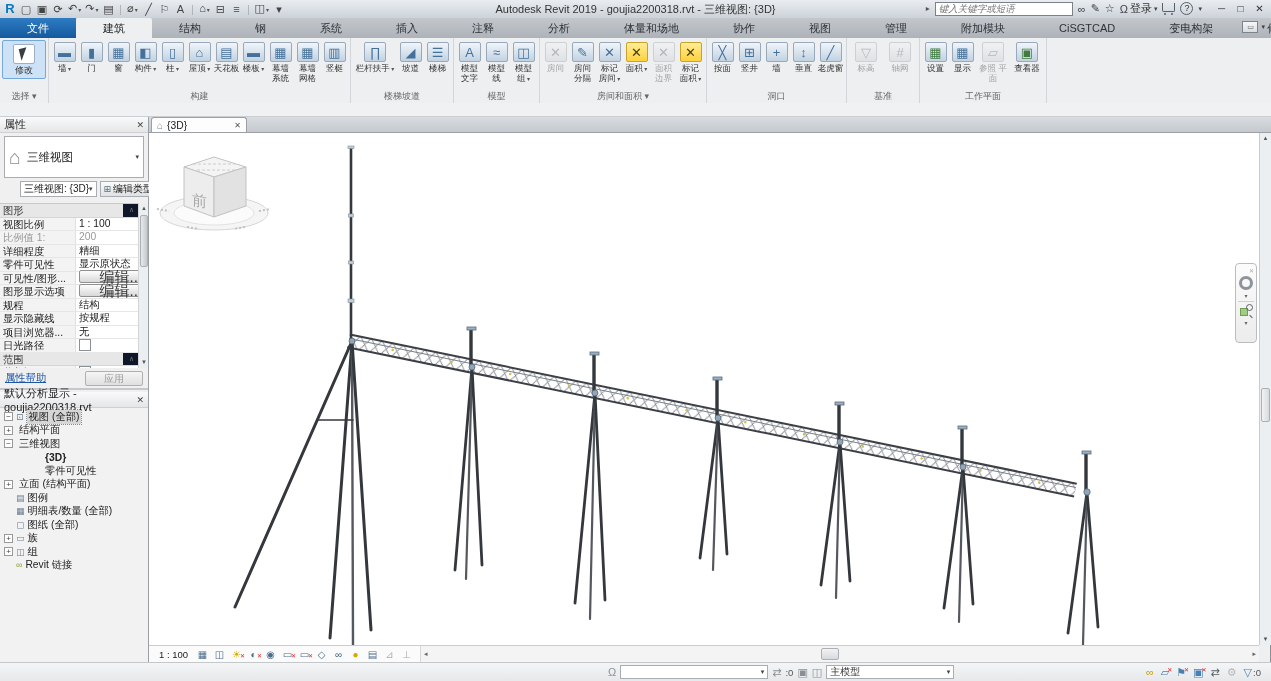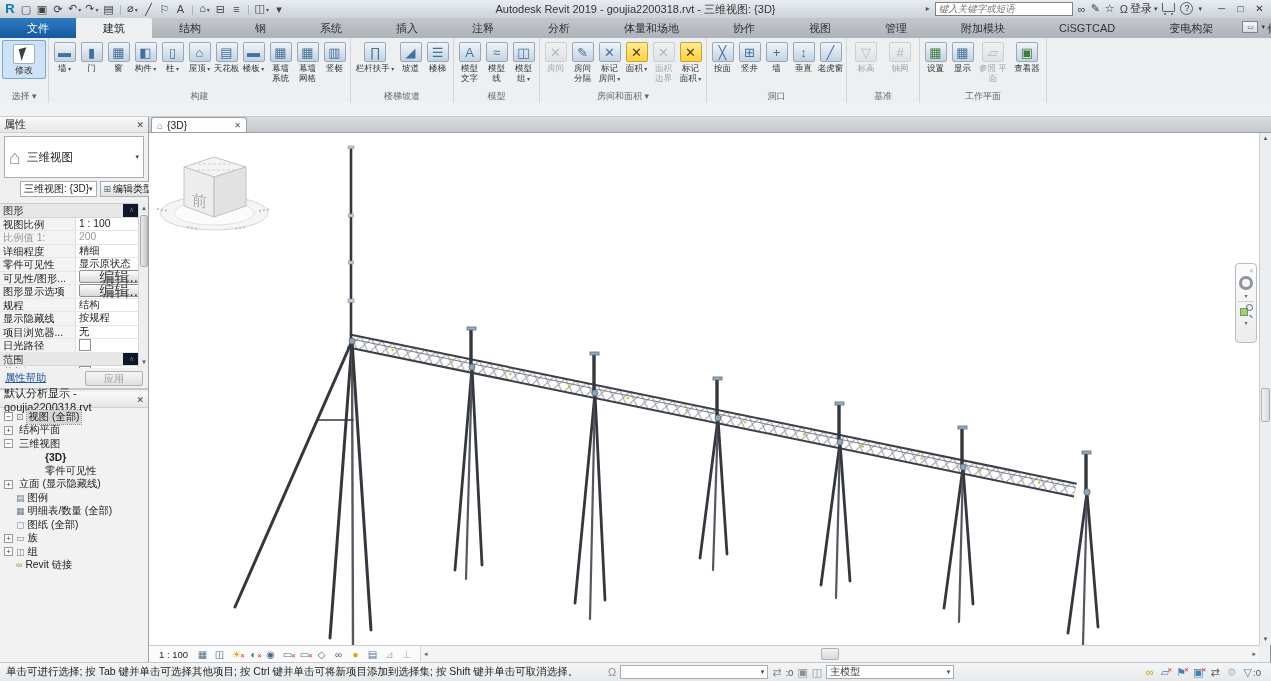--- a/index.html
+++ b/index.html
@@ -600,21 +600,21 @@
               <span class="tlabel">{3D}</span>
             </div>
             <div class="titem none" data-depth="2">
               <span class="exp"></span>
               <span class="ticon"></span>
               <span class="tlabel">零件可见性</span>
             </div>
             <div class="titem plus" data-depth="1">
               <span class="exp"></span>
               <span class="ticon"></span>
-              <span class="tlabel">立面 (显示隐藏线)</span>
+              <span class="tlabel">立面 (结构平面)</span>
             </div>
             <div class="titem none" data-depth="0">
               <span class="exp"></span>
               <span class="ticon">▤</span>
               <span class="tlabel">图例</span>
             </div>
             <div class="titem none" data-depth="0">
               <span class="exp"></span>
               <span class="ticon">▦</span>
               <span class="tlabel">明细表/数量 (全部)</span>
@@ -804,21 +804,20 @@
 
       <div class="vscroll">
         <span class="vs-up">▲</span>
         <div class="vthumb"></div>
         <span class="vs-dn">▼</span>
       </div>
     </div>
   </div>
 
   <div class="statusbar">
-    <span class="sb-hint">单击可进行选择; 按 Tab 键并单击可选择其他项目; 按 Ctrl 键并单击可将新项目添加到选择集; 按 Shift 键并单击可取消选择。</span>
     <span class="sb-mid">
       <span class="sbicon">Ω</span>
       <span class="sbcombo">
           <span class="cv"></span>
           <span class="dd">▾</span>
         </span>
       <span class="sbicon">⇄</span>
       <span class="sbcount">:0</span>
       <span class="sbicon">▣</span>
       <span class="sbicon">◫</span>

